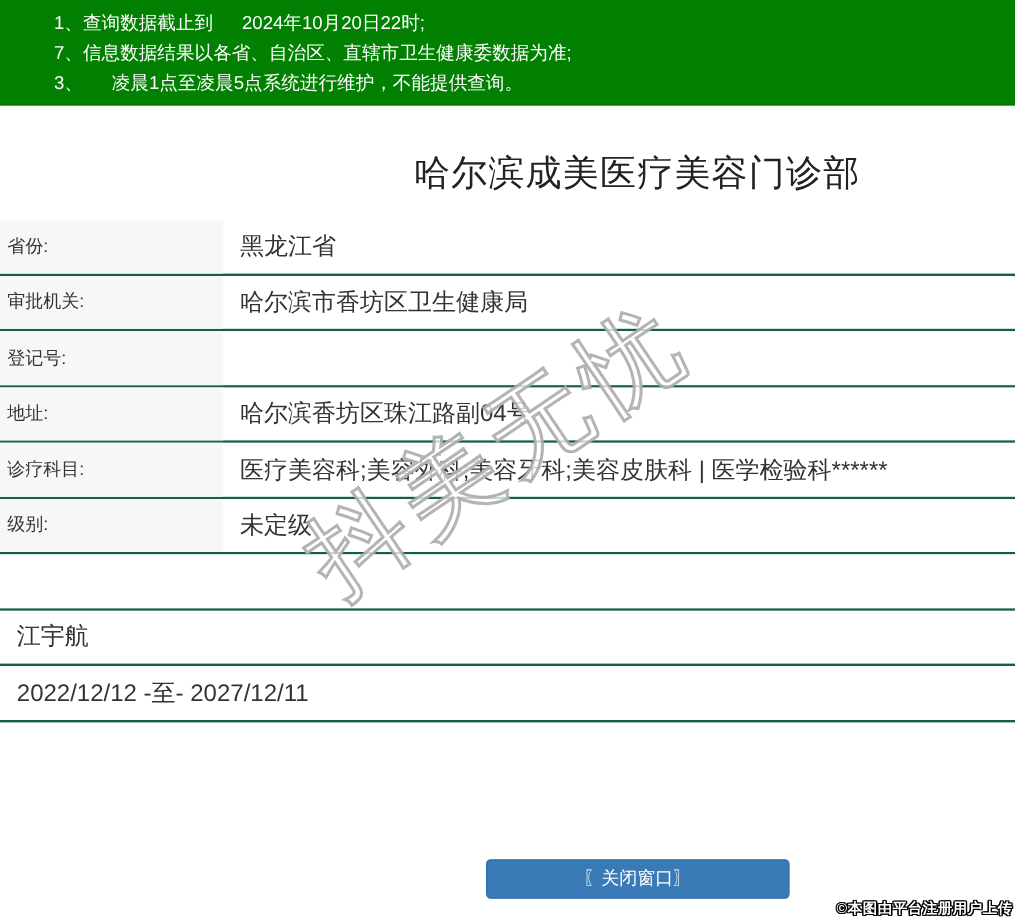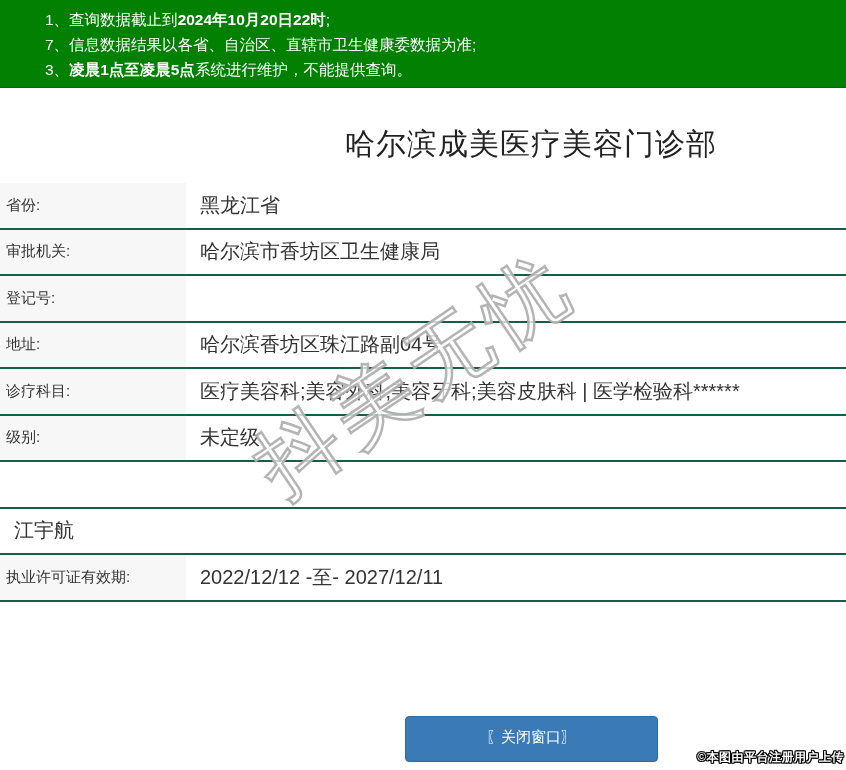--- a/index.html
+++ b/index.html
@@ -29,21 +29,21 @@
     background: var(--header-green);
     color: #ffffff;
     padding: 7px 10px 0 45px;
     border-bottom: 1px solid rgba(0,0,0,0.18);
   }
   .notice-line {
     font-size: 15.5px;
     line-height: 25px;
     white-space: nowrap;
   }
-  .notice-line .bold { font-weight: 700; }
+  .notice-line .bold { font-weight: 400; margin-left: 24px; }
   
   .page-title {
     margin-top: 36px;
     text-align: center;
     font-size: 30px;
     font-weight: 400;
     color: #222222;
     letter-spacing: 1px;
   }
   
@@ -68,25 +68,25 @@
     padding-left: 14px;
     font-size: 20px;
     color: var(--text-dark);
     white-space: nowrap;
   }
   
   .close-button {
     display: block;
     margin: 114px auto 0 auto;
     width: 253px;
-    height: 46px;
+    height: 33px;
     background: var(--button-blue);
     color: #ffffff;
     font-size: 15px;
-    font-family: Liberation Mono, monospace;
+    font-family: Liberation Sans, sans-serif;
     border: 1px solid #2e6da4;
     border-radius: 4px;
     cursor: pointer;
     text-align: center;
     line-height: 31px;
     padding: 0;
   }
   
   .watermark-diagonal {
     position: absolute;
@@ -155,21 +155,20 @@
       <div class="info-row">
         <div class="row-label">级别:</div>
         <div class="row-value">未定级</div>
       </div>
       <div class="info-row">
       </div>
       <div class="info-row">
         <div class="row-value">江宇航</div>
       </div>
       <div class="info-row">
-        <div class="row-label">执业许可证有效期:</div>
         <div class="row-value">2022/12/12 -至- 2027/12/11</div>
       </div>
     </div>
 
   <button class="close-button">〖关闭窗口〗</button>
 
 </div>
 
 <div class="watermark-diagonal">抖美无忧</div>
 

